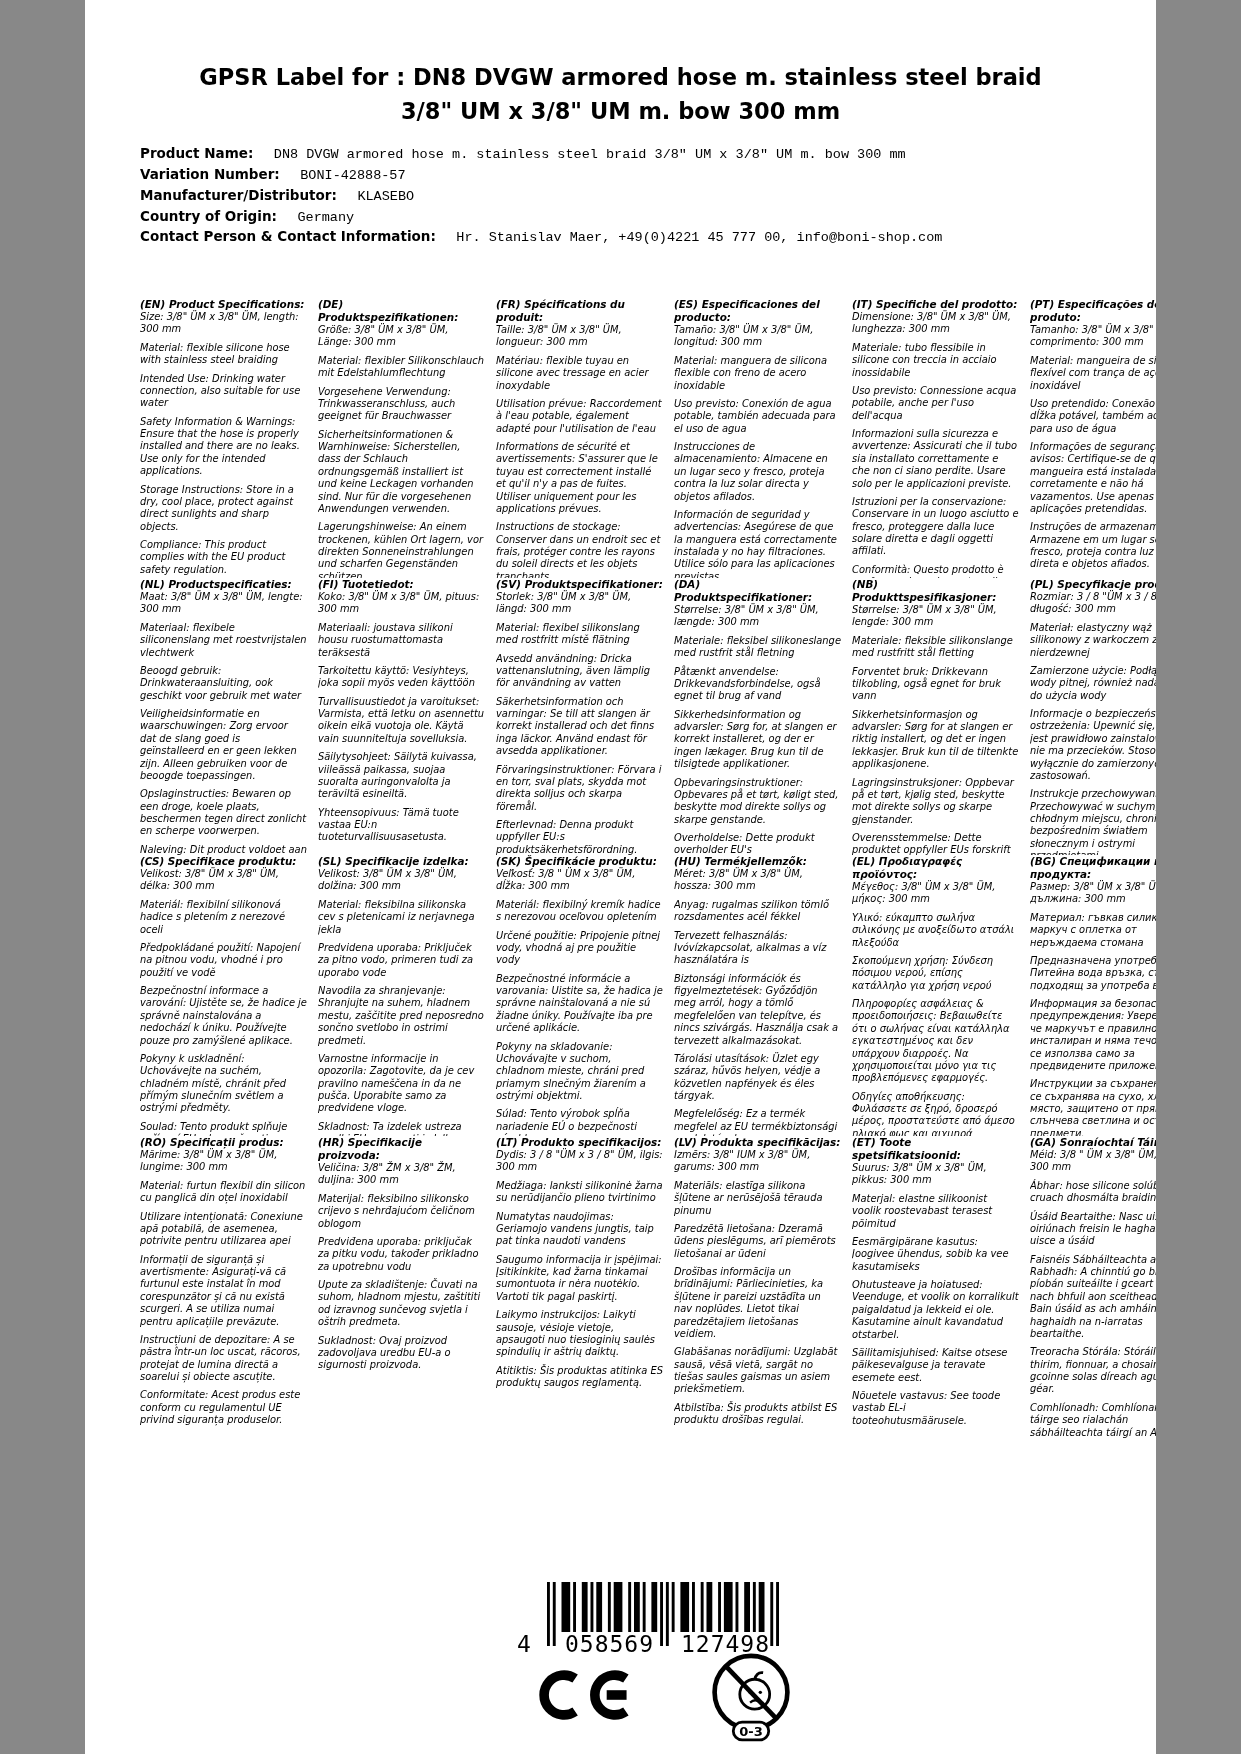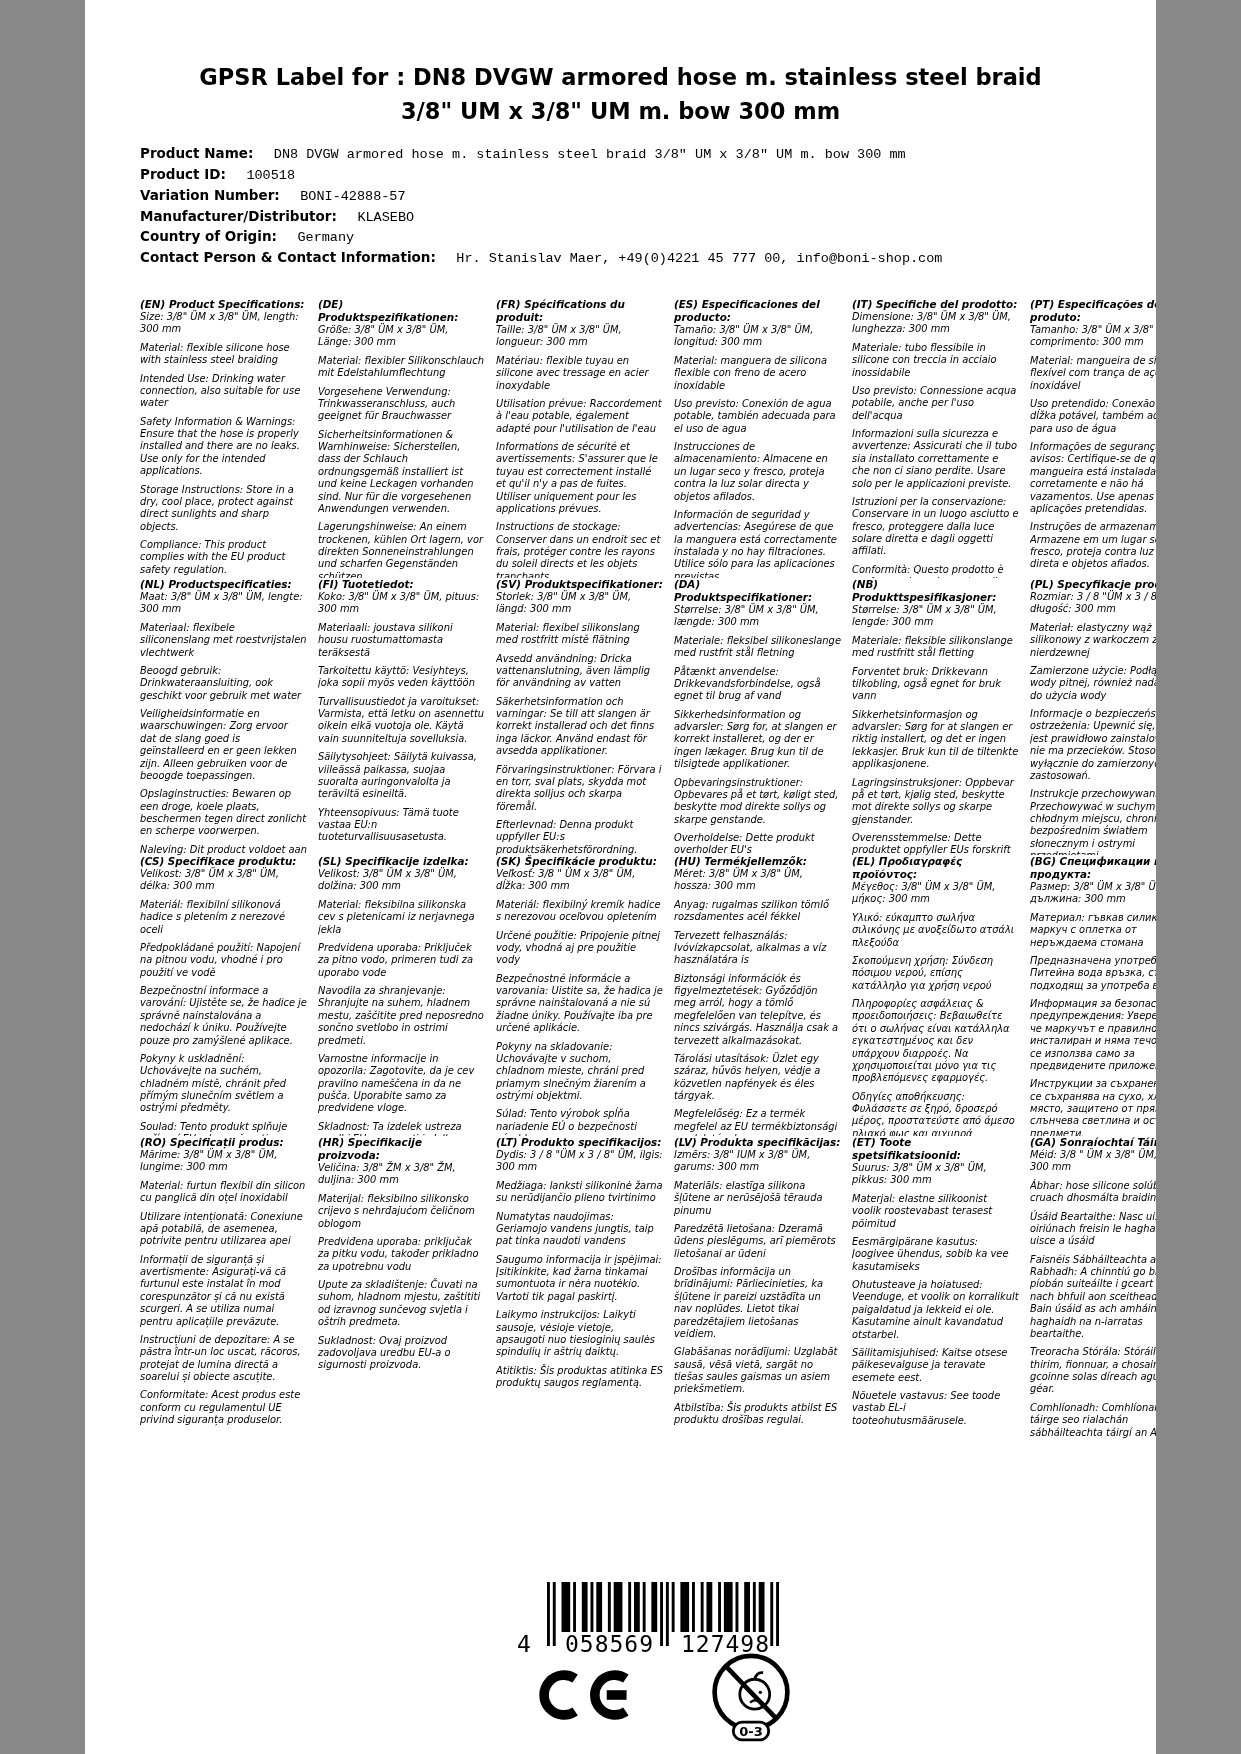--- a/index.html
+++ b/index.html
@@ -68,24 +68,20 @@
     <span>3/8" UM x 3/8" UM m. bow 300 mm</span>
   </h1>
 
   <section class="product-info">
     <div id="pi-rows">
   <div class="pi-row">
     <span class="pi-label">Product Name:</span>
     <span class="pi-value">&nbsp; DN8 DVGW armored hose m. stainless steel braid 3/8" UM x 3/8" UM m. bow 300 mm</span>
   </div>
 
-  <div class="pi-row">
-    <span class="pi-label">Product ID:</span>
-    <span class="pi-value">&nbsp; 100518</span>
-  </div>
 
   <div class="pi-row">
     <span class="pi-label">Variation Number:</span>
     <span class="pi-value">&nbsp; BONI-42888-57</span>
   </div>
 
   <div class="pi-row">
     <span class="pi-label">Manufacturer/Distributor:</span>
     <span class="pi-value">&nbsp; KLASEBO</span>
   </div>

